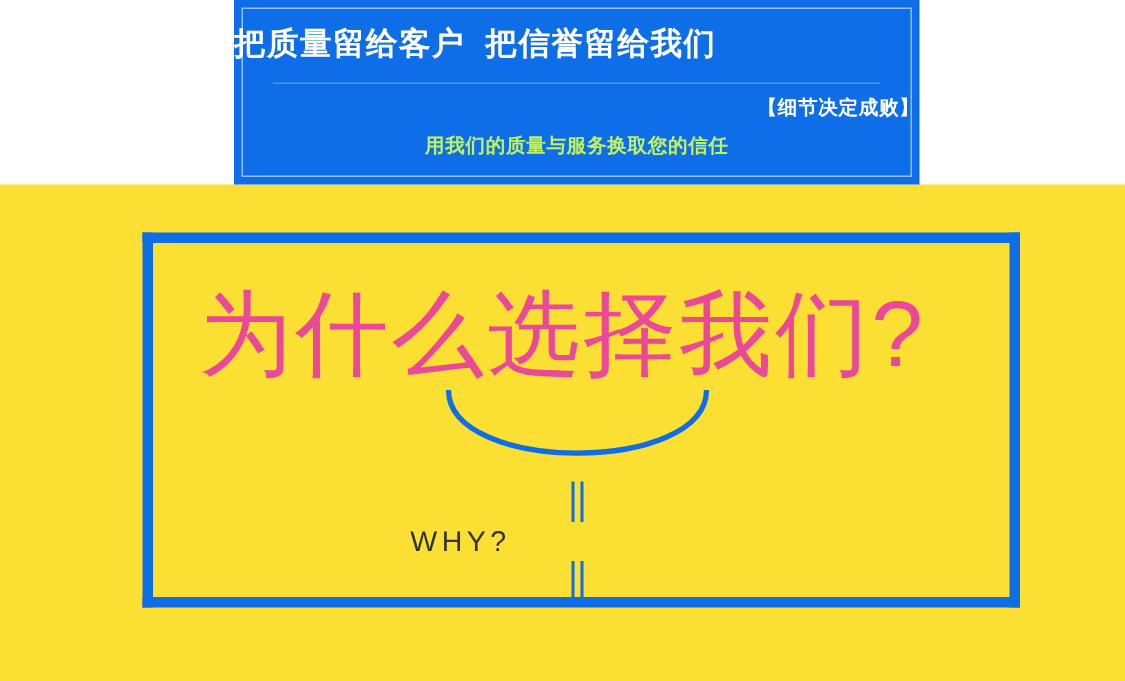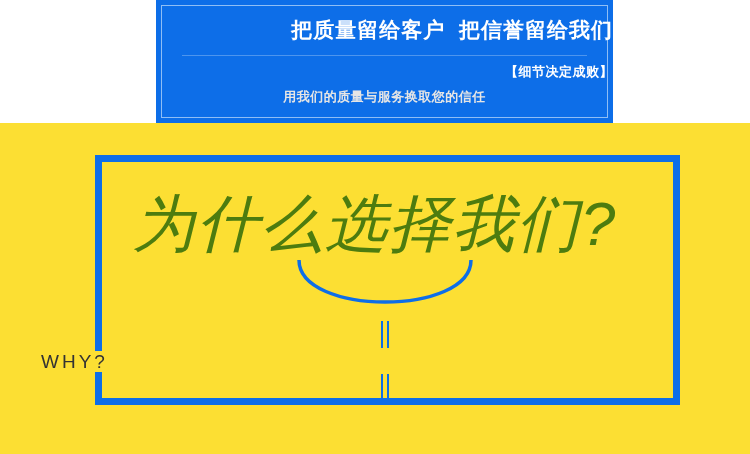--- a/index.html
+++ b/index.html
@@ -55,21 +55,21 @@
     bottom: 5px;
     border: 1px solid #8fbef5;
     box-sizing: border-box;
     pointer-events: none;
   }
   .banner-headline {
     position: absolute;
     left: 0;
     top: 15px;
     width: 100%;
-    text-align: right;
+    text-align: left;
     color: #ffffff;
     font-size: 21px;
     font-weight: bold;
     letter-spacing: 1px;
     white-space: pre;
     line-height: 30px;
   }
   .banner-divider {
     position: absolute;
     left: 26px;
@@ -89,21 +89,21 @@
     font-weight: bold;
     letter-spacing: 0.5px;
     line-height: 20px;
   }
   .banner-sub2 {
     position: absolute;
     left: 0;
     top: 87px;
     width: 100%;
     text-align: center;
-    color: #e5e5e5;
+    color: #bef264;
     font-size: 13px;
     font-weight: bold;
     letter-spacing: 0.5px;
     line-height: 20px;
   }
 
   
   .frame {
     position: absolute;
     left: 95px;
@@ -118,27 +118,26 @@
   .frame-left   { left: 0;  top: 0;    width: 7px;   height: 250px; }
   .frame-right  { right: 0; top: 0;    width: 7px;   height: 250px; }
 
   
   .main-title {
     position: absolute;
     left: 0;
     top: 185px;
     width: 750px;
     text-align: center;
-    color: #4d7c0f;
+    color: #ec4899;
     font-size: 62px;
     font-weight: 300;
     letter-spacing: 2px;
     line-height: 78px;
     white-space: nowrap;
-    font-style: italic;
   }
 
   
   .arc-wrap {
     position: absolute;
     left: 297px;
     top: 258px;
     width: 176px;
     height: 68px;
   }
@@ -158,27 +157,26 @@
     background: #0d6ee8;
   }
   .stem-line-l { left: 0; }
   .stem-line-r { right: 0; }
 
   .why-label {
     position: absolute;
     left: 0;
     top: 350px;
     width: 614px;
-    text-align: left;
+    text-align: center;
     color: #333333;
     font-size: 19px;
     font-weight: 400;
     letter-spacing: 3px;
     line-height: 24px;
-    padding-left: 33px;
   }
   .why-label span {
     background: #fcdf33;
     padding: 0 8px;
   }
 </style>
 </head>
 <body>
 
 <div id="stage">

